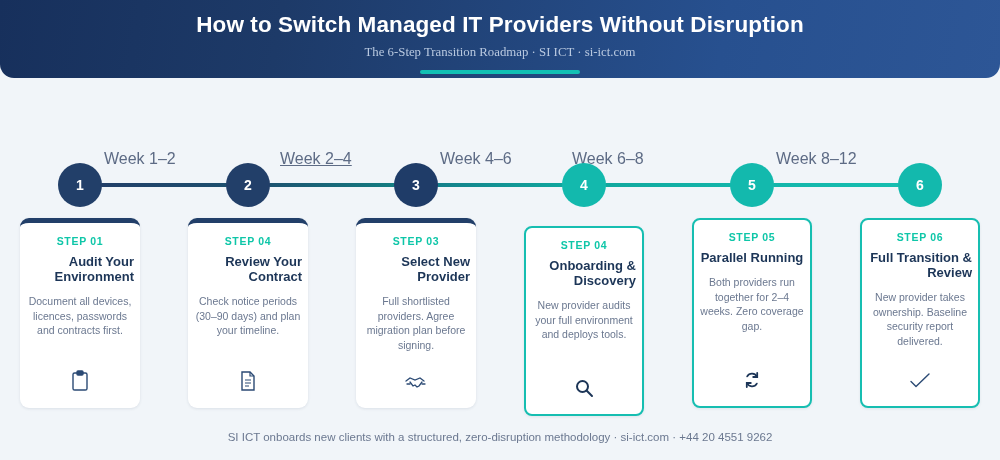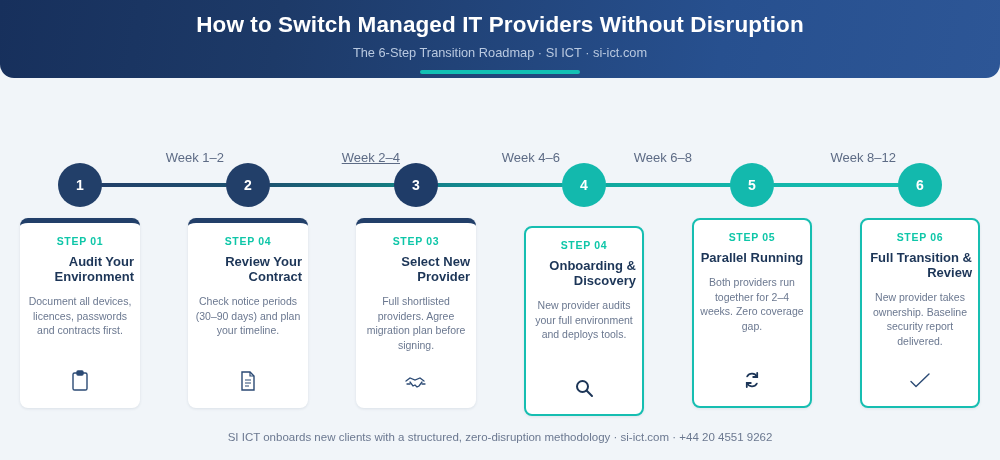--- a/index.html
+++ b/index.html
@@ -32,41 +32,42 @@
     letter-spacing:.1px;
     white-space:nowrap;
   }
   .header-sub {
     position:absolute;
     left:0; top:45px; width:1000px;
     text-align:center;
     color:#b9c9e0;
     font-size:12.8px;
     white-space:nowrap;
+    font-family:Liberation Serif, serif;
   }
   .header-accent {
     position:absolute;
     left:420px; top:70px;
     width:160px; height:4px;
     background:#12c0b4;
     border-radius:2px;
   }
 
   
   .timeline {
     position:absolute;
     left:0; top:140px;
     width:1000px; height:70px;
   }
   .week-label {
     position:absolute;
     top:10px;
     width:120px;
-    text-align:right;
-    font-size:13px;
+    text-align:left;
+    font-size:16px;
     color:#5d6b85;
     white-space:nowrap;
   }
   .node {
     position:absolute;
     top:23px;
     width:44px; height:44px;
     border-radius:50%;
     color:#ffffff;
     font-size:14px;
@@ -99,20 +100,21 @@
     width:120px; height:190px;
     background:#ffffff;
     border-radius:8px;
     display:flex;
     flex-direction:column;
     align-items:center;
   }
   .card.navy-top {
     border-top:5px solid #223f69;
     box-shadow:0 1px 3px rgba(30,45,75,.10);
+    border-radius:9px;
   }
   .card.teal-ring {
     border:2px solid #16beb1;
     box-shadow:0 1px 3px rgba(30,45,75,.08);
   }
   .card-step {
     margin-top:12px;
     font-size:10.5px;
     font-weight:bold;
     letter-spacing:.7px;

